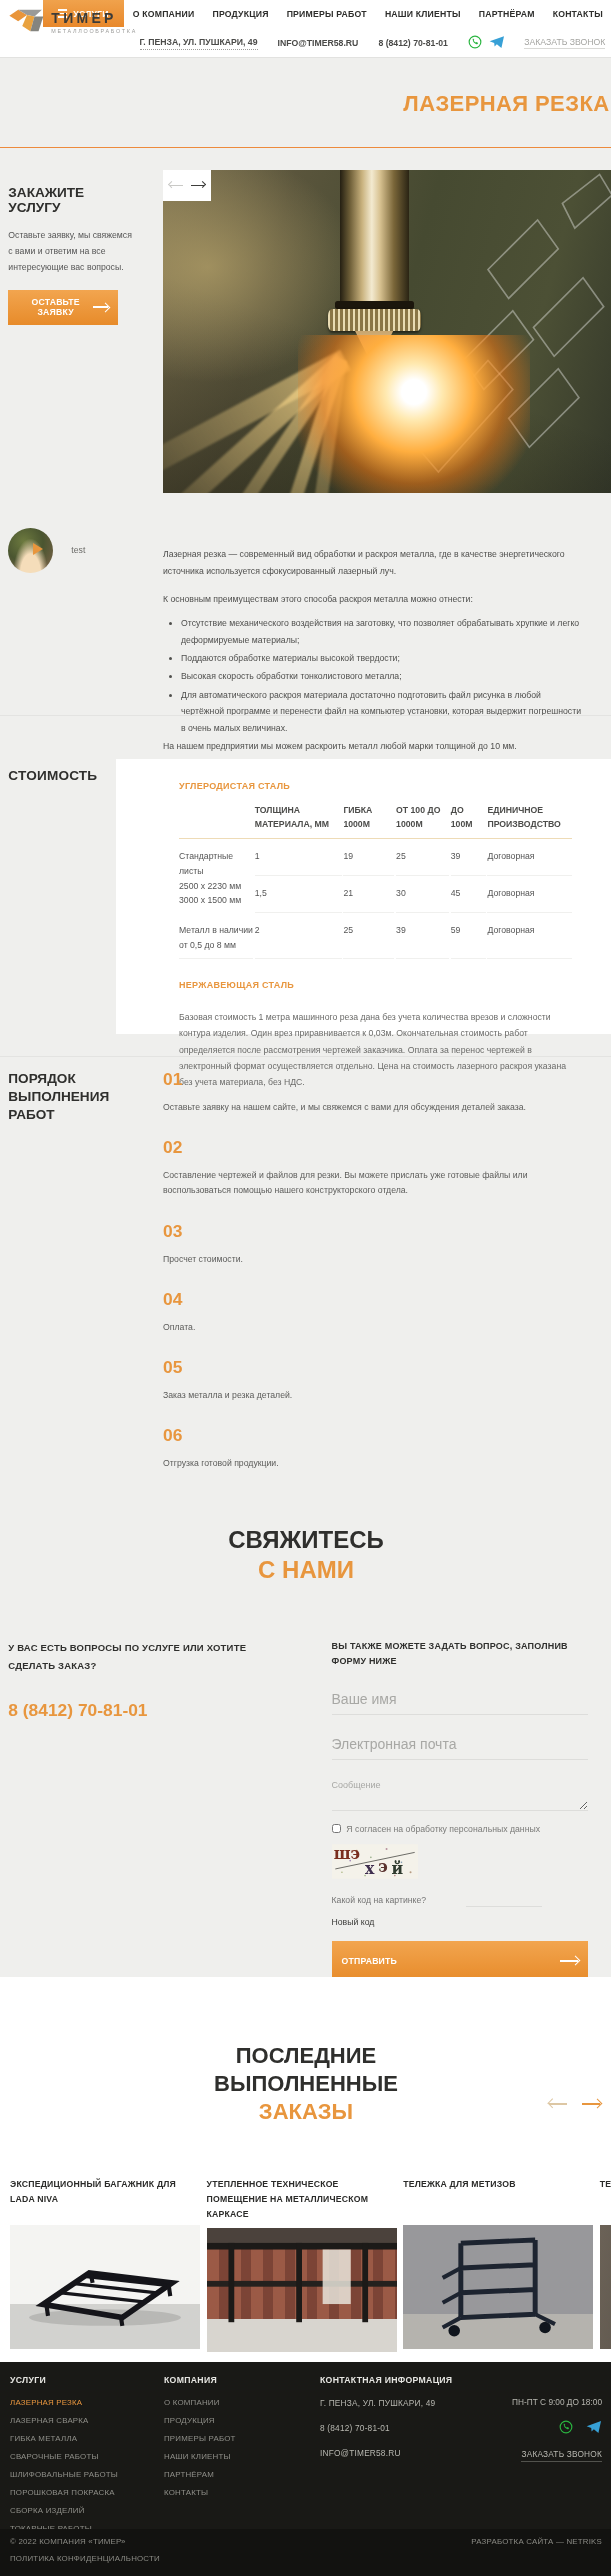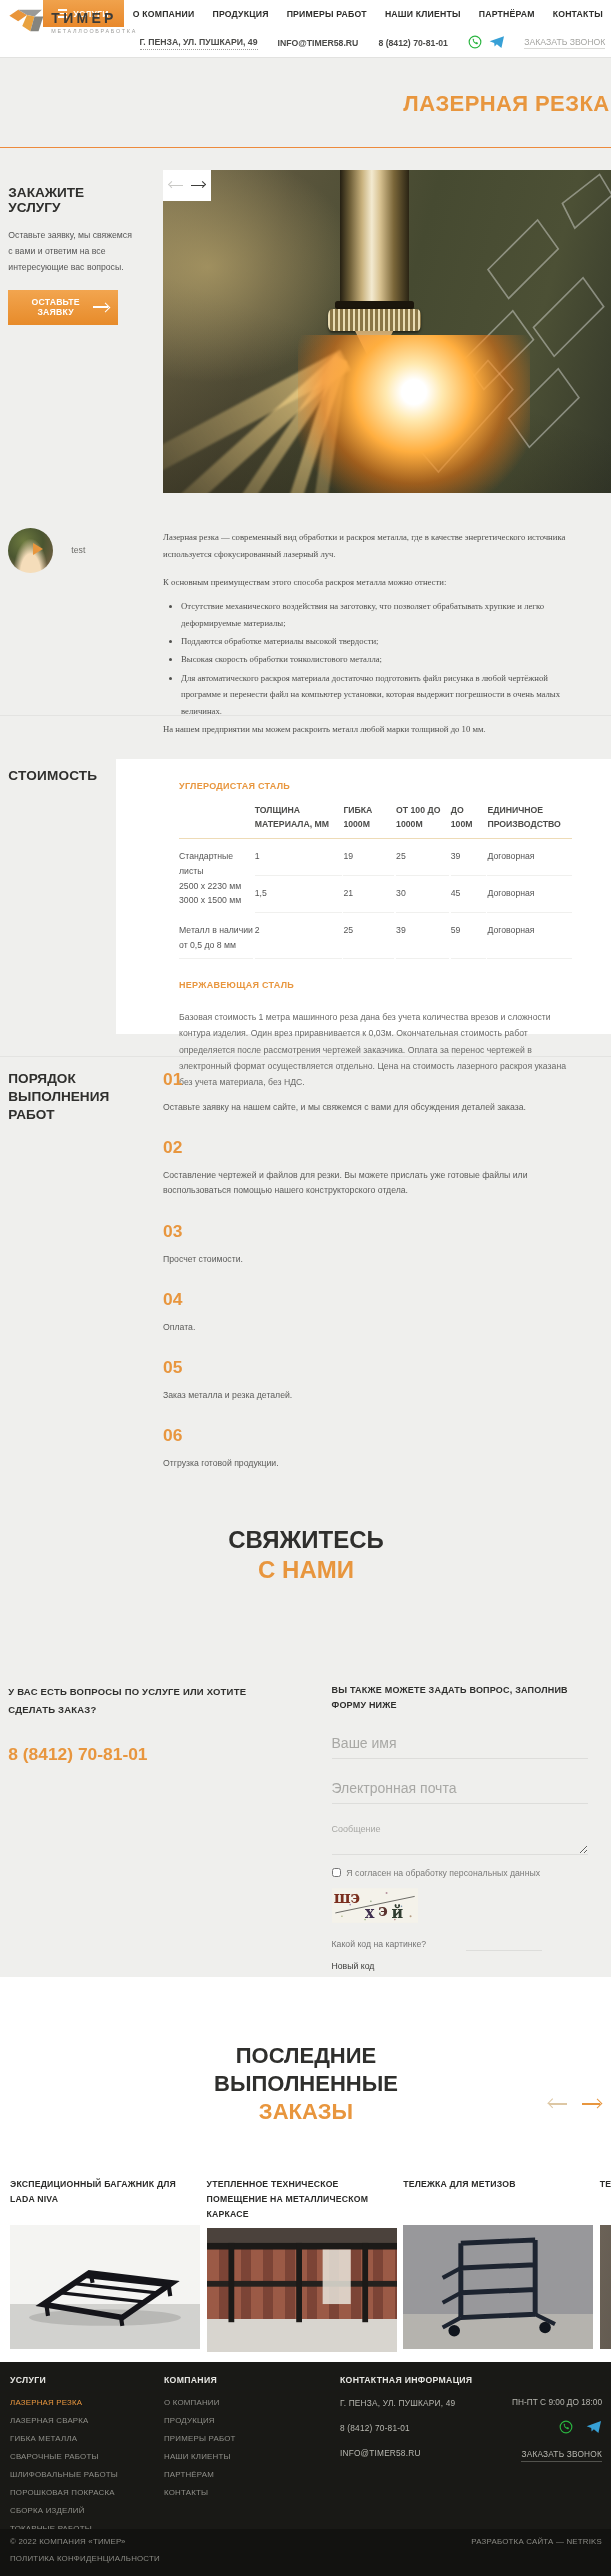--- a/index.html
+++ b/index.html
@@ -62,21 +62,21 @@
   .slider-box .arr { width:13.2px; } .slider-box .arr::after{ width:4.1px; height:4.1px; }
 
   
   .about { height:207px; position:relative; }
   .avatar-wrap { position:absolute; left:8.3px; top:6.6px; display:flex; align-items:center; gap:18px; }
   .avatar { width:45px; height:45px; border-radius:50%; overflow:hidden; position:relative;
     background:radial-gradient(ellipse at 50% 105%, #f5ddba 0 32%, transparent 55%),
                radial-gradient(circle at 35% 30%, #6d7a3f, #4a5530 45%, #6f5f42 80%, #8a6f4a 100%); }
   .avatar::after { content:""; position:absolute; left:55%; top:34%; border-left:10.8px solid #e8963e; border-top:6.6px solid transparent; border-bottom:6.6px solid transparent; }
   .avatar-label { font-size:8.7px; color:#6b6b68; }
-  .about-text { position:absolute; left:163px; top:8px; width:418px; font-size:8.7px; color:#4f4f4d; line-height:1.9;font-family:Liberation Serif, serif; }
+  .about-text { position:absolute; left:163px; top:25px; width:418px; font-size:8.7px; color:#4f4f4d; line-height:1.9; }
   .about-text p + p { margin-top:11.6px; }
   .about-text ul { margin:8.3px 0 0 18px; }
   .about-text li { margin-bottom:1.7px; }
   .about-divider { position:absolute; left:0; right:0; bottom:11.6px; border-top:0.8px solid #e3e3e1; }
 
   
   .pricing { height:329px; position:relative; }
   .section-h { font-size:13.6px; font-weight:bold; color:#2f2f2d; letter-spacing:0.2px; }
   .pricing .section-h { position:absolute; left:8.3px; top:40px; }
   .price-card { position:absolute; left:116px; right:0; top:31px; height:275px; background:#fff; padding:21.5px 40px 0 63px; }
@@ -95,21 +95,21 @@
   .steps-h { position:absolute; left:8.3px; top:13.2px; font-size:13.6px; font-weight:bold; color:#2f2f2d; line-height:1.3; }
   .steps-list { position:absolute; left:163px; top:11.6px; width:413px; }
   .step { margin-bottom:21.5px; }
   .step-num { font-size:17.4px; font-weight:bold; color:#e8963e; }
   .step-text { margin-top:10px; font-size:8.7px; color:#5c5c5a; line-height:1.8; }
 
   
   .contact { height:480px; position:relative; }
   .contact-title { text-align:center; padding-top:28px; font-size:24px; font-weight:bold; line-height:1.25; color:#2f2f2d; }
   .contact-title .t2 { color:#e8963e; }
-  .contact-cols { position:absolute; left:8.3px; right:24px; top:142px; display:flex;margin-top:44px; }
+  .contact-cols { position:absolute; left:8.3px; right:24px; top:142px; display:flex; }
   .c-left { width:273px; }
   .c-q { font-size:9.5px; font-weight:bold; color:#2f2f2d; line-height:1.9; letter-spacing:0.2px; }
   .c-phone { margin-top:25px; font-size:17.4px; font-weight:bold; color:#e8963e; }
   .c-right { margin-left:60px; width:266px; }
   .f-title { font-size:9px; font-weight:bold; color:#2f2f2d; line-height:1.7; letter-spacing:0.2px; }
   .f-input { display:block; width:100%; border:none; border-bottom:0.8px solid #dddddb; background:transparent; font-size:14px; color:#333; padding:21.5px 0 6.6px; outline:none; font-family:"Liberation Sans",sans-serif; }
   .f-input::placeholder, .f-area::placeholder { color:#a8a8a5; }
   .f-area { display:block; width:100%; height:51px; border:none; border-bottom:0.8px solid #dddddb; background:transparent; font-size:9px; padding:20px 0 5px; outline:none; resize:vertical; font-family:"Liberation Sans",sans-serif; }
   .consent { display:flex; align-items:flex-start; gap:5.8px; margin-top:13.2px; font-size:8.7px; color:#7a7a78; }
   .consent input { width:9px; height:9px; }
@@ -138,21 +138,21 @@
   .ph4 { background:linear-gradient(100deg,#6b6257,#3a3731); }
   .card-photo svg { position:absolute; left:0; top:0; z-index:2; }
 
   
   .footer { height:215px; background:#191916; position:relative; color:#9c9c95; }
   .f-cols { display:flex; padding:13.2px 10px 0; }
   .f-col h4 { font-size:8.7px; font-weight:bold; color:#e6e6e2; letter-spacing:0.3px; margin-bottom:13.2px; }
   .f-col ul { list-style:none; }
   .f-col li { font-size:7.9px; letter-spacing:0.2px; margin-bottom:9px; color:#8f8f89; }
   .f-col li.active { color:#e8963e; }
-  .f-col1 { width:154px; } .f-col2 { width:156px; } .f-col3 { width:170px;margin-left:20px; }
+  .f-col1 { width:154px; } .f-col2 { width:156px; } .f-col3 { width:170px; }
   .f-col3 li { margin-bottom:15px; color:#b7b7b0; font-size:8.3px; }
   .f-right { flex:1; text-align:right; font-size:8.3px; color:#b7b7b0; }
   .f-right .hours { margin-top:21.5px; }
   .f-right .soc { margin-top:13.2px; justify-content:flex-end; display:flex; }
   .f-right .callback2 { display:inline-block; margin-top:13.2px; color:#b7b7b0; border-bottom:0.8px solid #52524d; padding-bottom:1.7px; letter-spacing:0.2px; }
   .f-bottom { position:absolute; left:0; right:0; bottom:0; height:48px; background:#121210; padding:8.3px 10px 0; font-size:7.9px; color:#8a8a84; display:flex; justify-content:space-between; }
   .f-bottom .left div { margin-bottom:7.4px; letter-spacing:0.2px; }
   .f-bottom .credits { letter-spacing:0.2px; }
 </style>
 </head>

